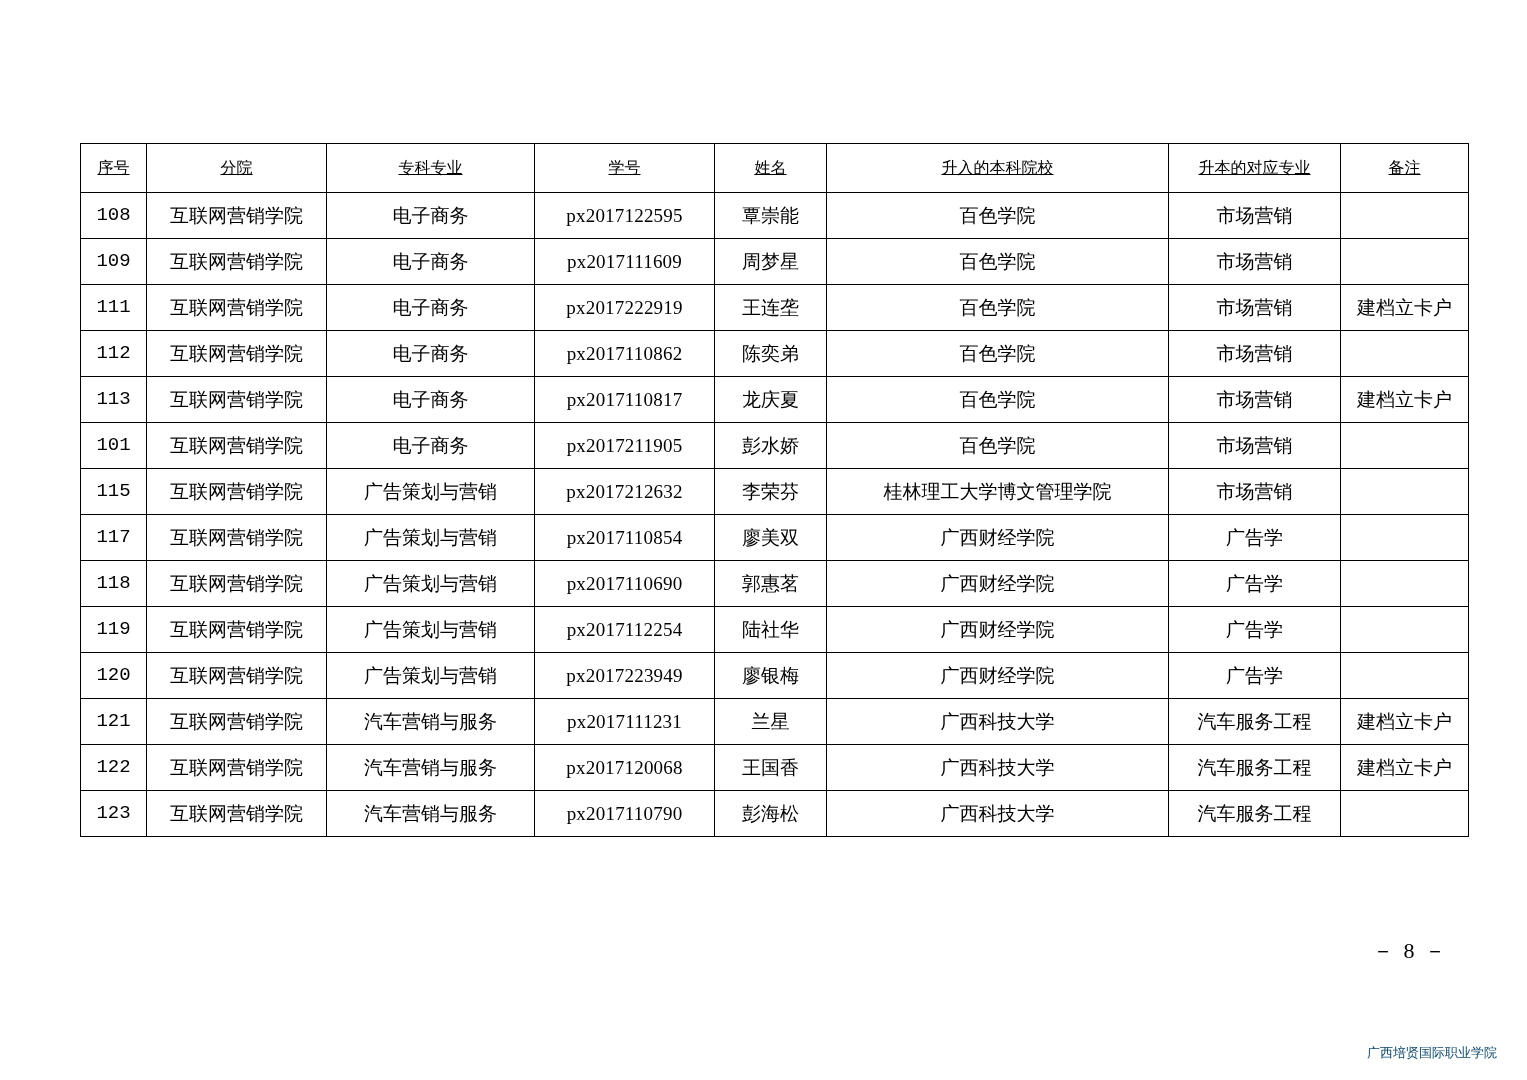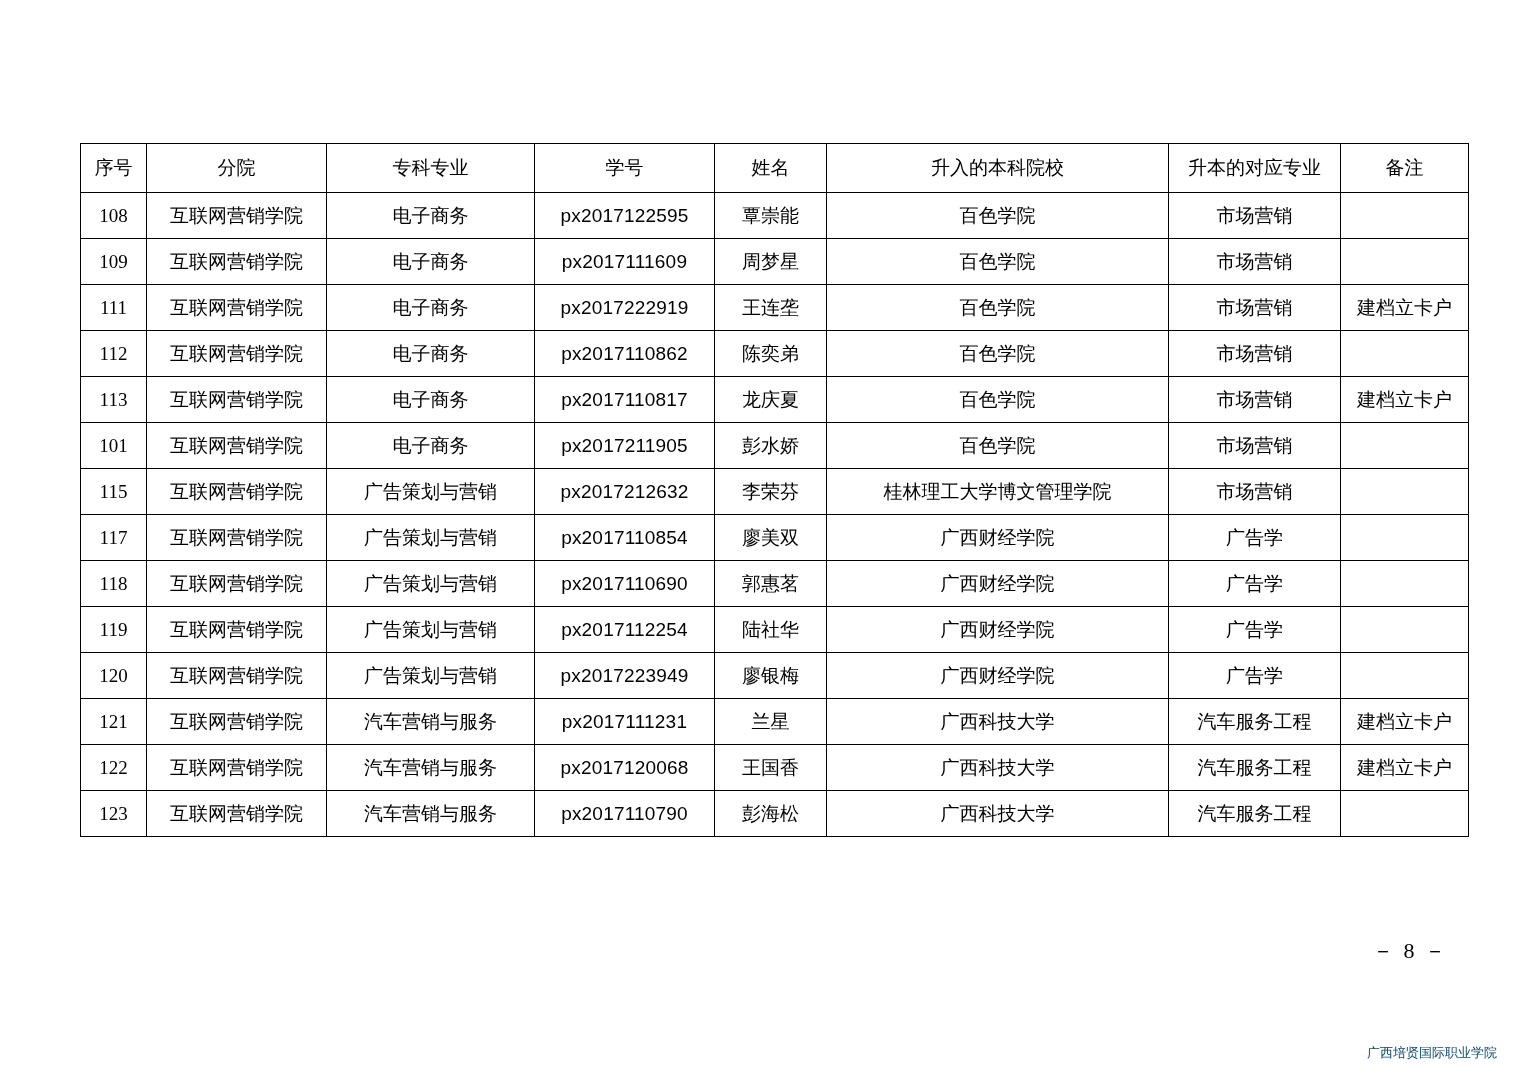--- a/index.html
+++ b/index.html
@@ -37,38 +37,39 @@
     text-align: center;
     vertical-align: middle;
     font-weight: normal;
     font-size: 19px;
     line-height: 1.25;
     padding: 0;
     height: 45px;
   }
   table.doc-table thead td {
     height: 48px;
-    font-size: 19px;
+    font-size: 16px;
+    text-decoration: underline;
   }
   
   col.c0 { width: 66px; }
   col.c1 { width: 180px; }
   col.c2 { width: 208px; }
   col.c3 { width: 180px; }
   col.c4 { width: 112px; }
   col.c5 { width: 342px; }
   col.c6 { width: 172px; }
   col.c7 { width: 128px; }
 
   .num-cell {
+    font-family: Liberation Mono, monospace;
+    font-size: 19px;
+  }
+  .id-cell {
     font-family: Liberation Serif, serif;
-    font-size: 19px;
-  }
-  .id-cell {
-    font-family: Liberation Sans, sans-serif;
     font-size: 19px;
     letter-spacing: 0.2px;
   }
   .cn {
     font-family: "DejaVu Sans", "Liberation Sans", sans-serif;
     font-size: 18px;
   }
   .cn-small {
     font-family: "DejaVu Sans", "Liberation Sans", sans-serif;
     font-size: 17px;

